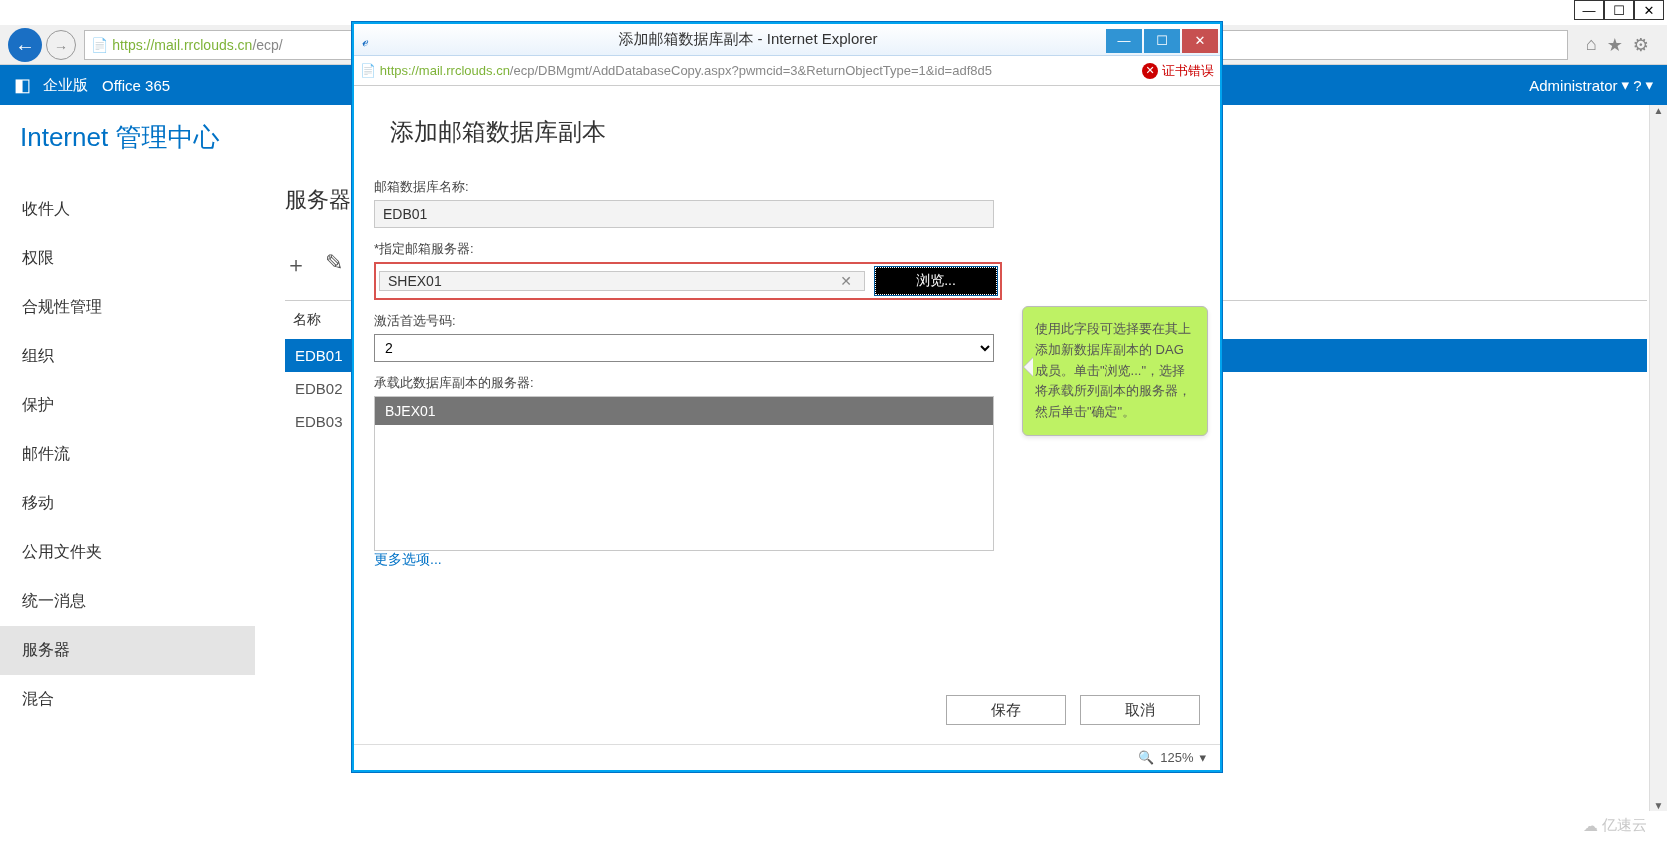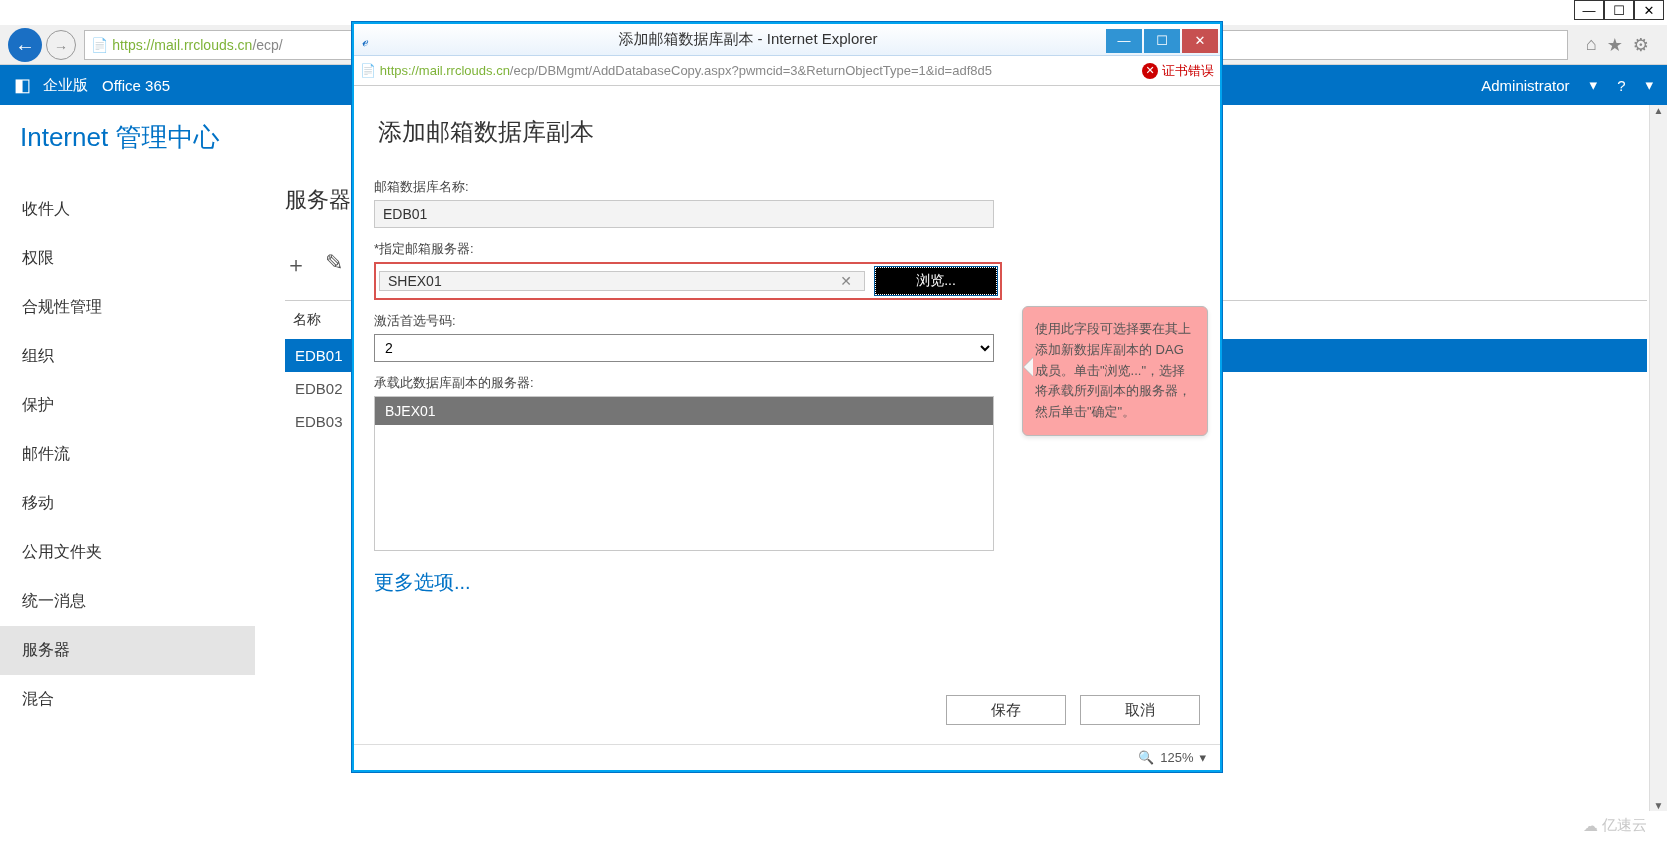--- a/index.html
+++ b/index.html
@@ -13,21 +13,21 @@
 .back-btn { width: 34px; height: 34px; border-radius: 50%; background: #1a6fc4; color: #fff; display: flex; align-items: center; justify-content: center; font-size: 20px; }
 .fwd-btn { width: 30px; height: 30px; border: 1px solid #999; border-radius: 50%; margin-left: 4px; display: flex; align-items: center; justify-content: center; color: #888; }
 .addr-bar { flex: 1; height: 30px; border: 1px solid #bbb; background: #fff; margin: 0 8px; display: flex; align-items: center; padding: 0 6px; font-size: 14px; }
 .addr-bar .url-host { color: #7eb338; }
 .addr-bar .url-path { color: #888; }
 .nav-icons { display: flex; gap: 10px; color: #888; font-size: 18px; padding: 0 10px; }
 
 
 .o365-header { position: absolute; top: 65px; left: 0; right: 0; height: 40px; background: #0072c6; color: #fff; display: flex; align-items: center; padding: 0 14px; font-size: 15px; }
 .o365-header .waffle { font-size: 18px; margin-right: 12px; }
-.o365-header .right { margin-left: auto; display: flex; align-items: center; gap: 20px; }
+.o365-header .right { margin-left: auto; display: flex; align-items: center; gap: 4px; }
 
 
 .content { position: absolute; top: 105px; left: 0; right: 0; bottom: 0; display: flex; }
 .eac-title { position: absolute; top: 120px; left: 20px; color: #0072c6; font-size: 26px; font-weight: 300; }
 
 .sidebar { width: 255px; padding-top: 80px; }
 .sidebar-item { padding: 14px 22px; font-size: 16px; color: #333; cursor: pointer; }
 .sidebar-item.active { background: #e4e4e4; }
 
 .main-bg { flex: 1; position: relative; padding: 20px 20px 0 30px; }
@@ -48,33 +48,33 @@
 .popup-controls .max { background: #3094d4; }
 .popup-controls .close { background: #c75050; }
 
 .popup-addr { height: 30px; display: flex; align-items: center; border-bottom: 1px solid #ccc; padding: 0 6px; font-size: 13px; }
 .popup-addr .url-host { color: #7eb338; }
 .popup-addr .url-path { color: #888; }
 .cert-err { margin-left: auto; color: #c00; display: flex; align-items: center; gap: 4px; font-size: 13px; }
 .cert-err .cert-icon { background: #c00; color: #fff; border-radius: 50%; width: 16px; height: 16px; display: inline-flex; align-items: center; justify-content: center; font-size: 11px; }
 
 .popup-body { padding: 20px 20px 0 20px; position: relative; height: calc(100% - 62px); }
-.popup-heading { font-size: 24px; color: #333; margin: 10px 0 30px 4px; }
+.popup-heading { font-size: 24px; color: #333; margin: 10px 0 30px 16px; }
 .fld-label { font-size: 13px; color: #444; margin-top: 12px; margin-bottom: 4px; }
 .fld-input-ro { width: 620px; height: 28px; border: 1px solid #c8c8c8; background: #f3f3f3; padding: 0 8px; font-size: 14px; color: #333; display: flex; align-items: center; }
 .server-row { display: flex; align-items: center; border: 2px solid #d9534f; padding: 3px; width: 628px; }
 .server-input { flex: 1; height: 20px; border: 1px solid #c8c8c8; background: #f3f3f3; padding: 0 8px; font-size: 14px; color: #333; display: flex; align-items: center; justify-content: space-between; }
 .server-input .clear-x { color: #888; cursor: pointer; padding: 0 4px; }
 .browse-btn { width: 122px; height: 28px; background: #000000; color: #fff; border: 1px dotted #fff; outline: 1px solid #005a9e; margin-left: 10px; font-size: 14px; }
 .pref-select { width: 620px; height: 28px; border: 1px solid #888; background: #fff; padding: 0 6px; font-size: 14px; }
 .copy-list { width: 620px; height: 155px; border: 1px solid #c8c8c8; margin-top: 2px; }
 .copy-list-item { background: #757575; color: #fff; padding: 6px 10px; font-size: 14px; }
-.more-link { margin-top: 18px; color: #0072c6; font-size: 20px; cursor: pointer; }
-
-.help-bubble { position: absolute; top: 220px; right: 12px; width: 186px; background: #fca5a5; border: 1px solid #bbb; border-radius: 6px; padding: 12px; font-size: 13px; color: #555; line-height: 1.6; box-shadow: 0 2px 4px rgba(0,0,0,0.1); }
+.more-link { color: #0072c6; font-size: 14px; cursor: pointer; }
+
+.help-bubble { position: absolute; top: 220px; right: 12px; width: 186px; background: #bef264; border: 1px solid #bbb; border-radius: 6px; padding: 12px; font-size: 13px; color: #555; line-height: 1.6; box-shadow: 0 2px 4px rgba(0,0,0,0.1); }
 .help-bubble::before { content: ""; position: absolute; left: -10px; top: 50px; border: 10px solid transparent; border-right-color: #bbb; }
 .help-bubble::after { content: ""; position: absolute; left: -8px; top: 51px; border: 9px solid transparent; border-right-color: #f7f7f7; }
 
 .popup-footer { position: absolute; bottom: 45px; right: 20px; display: flex; gap: 14px; }
 .popup-footer button { width: 120px; height: 30px; border: 1px solid #aaa; background: #fff; font-size: 15px; color: #333; }
 
 .popup-status { position: absolute; bottom: 0; left: 0; right: 0; height: 26px; border-top: 1px solid #ddd; display: flex; align-items: center; justify-content: flex-end; padding: 0 14px; font-size: 13px; color: #555; gap: 6px; }
 
 .right-scroll { position: absolute; right: 0; top: 105px; bottom: 30px; width: 18px; background: #f1f1f1; border-left: 1px solid #ddd; display: flex; flex-direction: column; justify-content: space-between; align-items: center; color: #666; font-size: 10px; }
 .watermark { position: absolute; right: 20px; bottom: 6px; color: #c8c8c8; font-size: 15px; display: flex; align-items: center; gap: 4px; }

